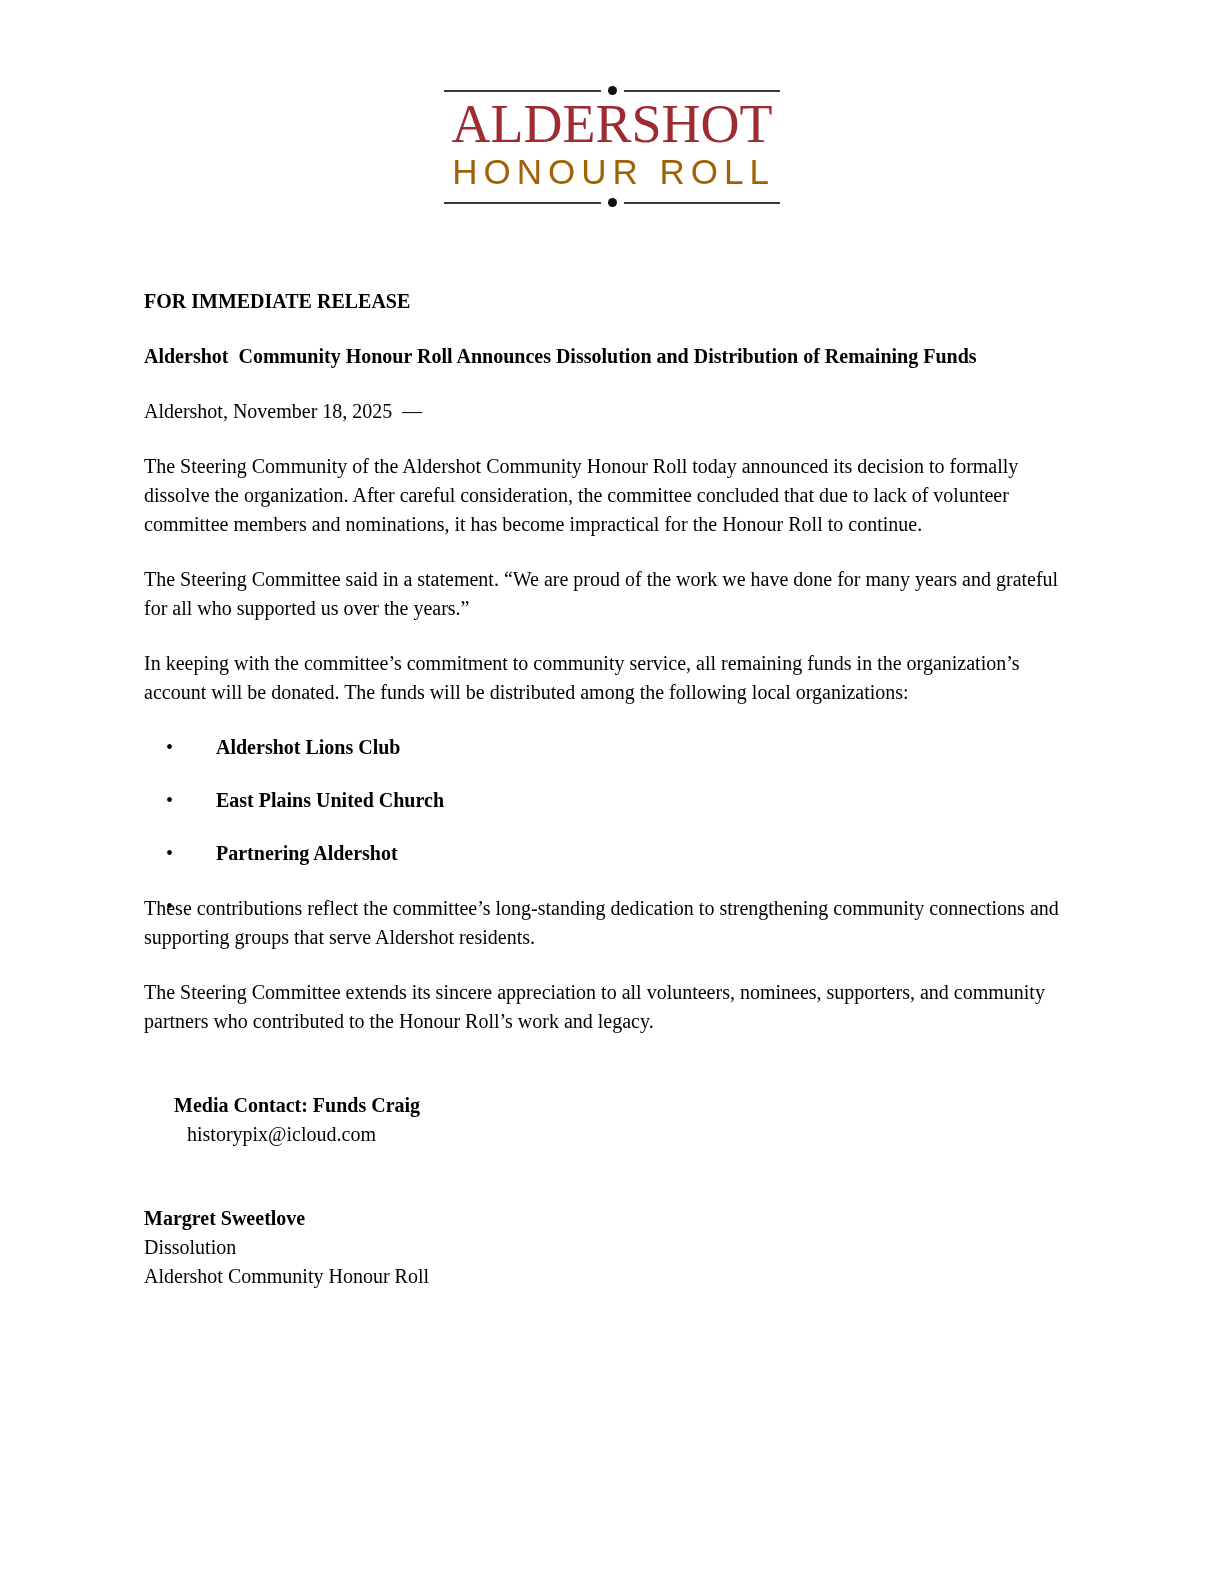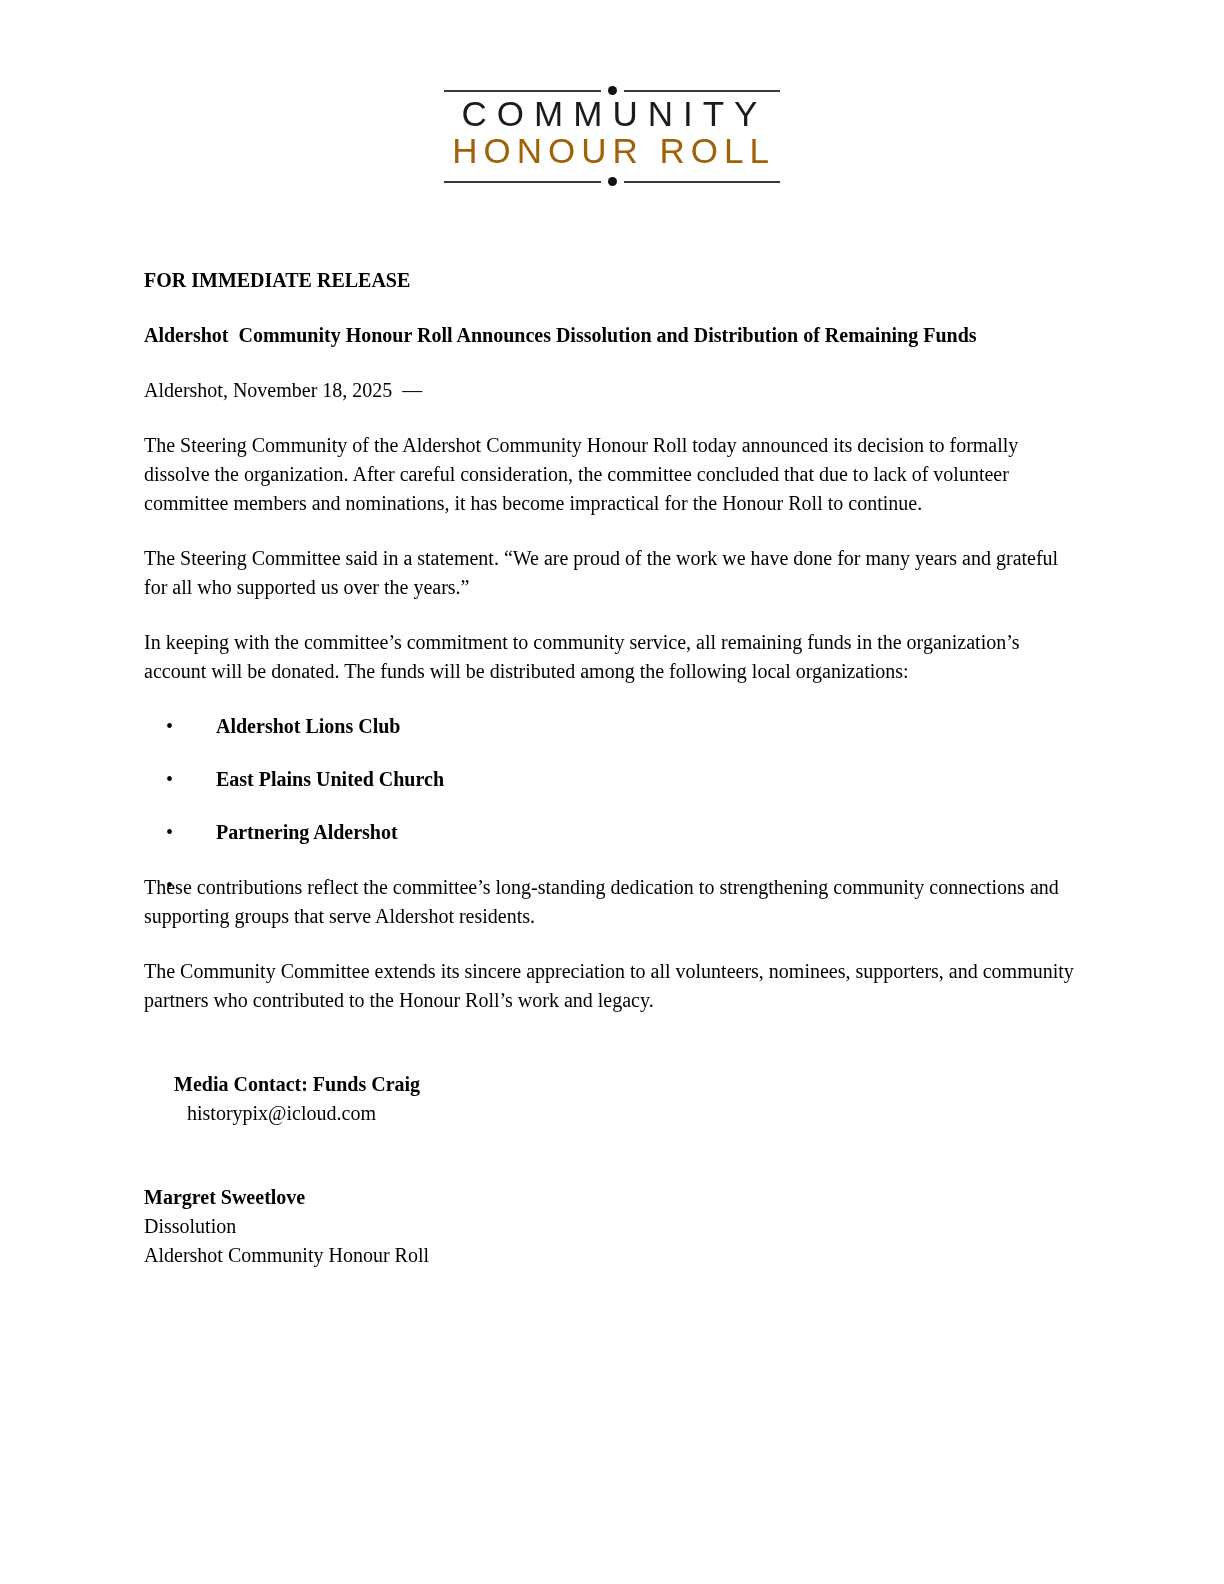--- a/index.html
+++ b/index.html
@@ -104,21 +104,21 @@
 <body>
 
 <div class="page">
 
   <header class="logo">
     <div class="rule">
       <span class="rule-line"></span>
       <span class="rule-dot"></span>
       <span class="rule-line"></span>
     </div>
-    <div class="logo-line2" style="color: rgb(27, 27, 27);">COMMUNITY</div>
+    <div class="logo-line1" style="color: rgb(158, 43, 48);">ALDERSHOT</div>
     <div class="logo-line3" style="color: #a16207;">HONOUR ROLL</div>
     <div class="rule">
       <span class="rule-line"></span>
       <span class="rule-dot"></span>
       <span class="rule-line"></span>
     </div>
   </header>
 
   <main class="content">
 
@@ -147,21 +147,21 @@
         <span class="bullet">•</span>
         <span>Partnering Aldershot</span>
       </li>
       <li>
         <span class="bullet">•</span>
       </li>
     </ul>
 
     <p>These contributions reflect the committee’s long-standing dedication to strengthening community connections and supporting groups that serve Aldershot residents.</p>
 
-    <p>The Community Committee extends its sincere appreciation to all volunteers, nominees, supporters, and community partners who contributed to the Honour Roll’s work and legacy.</p>
+    <p>The Steering Committee extends its sincere appreciation to all volunteers, nominees, supporters, and community partners who contributed to the Honour Roll’s work and legacy.</p>
 
     <p class="media-line">
       <span class="bold">Media Contact: Funds Craig</span>
       <span class="email">historypix@icloud.com</span>
     </p>
 
     <div class="signature">
       <p class="bold">Margret Sweetlove</p>
       <p>Dissolution</p>
       <p>Aldershot Community Honour Roll</p>

